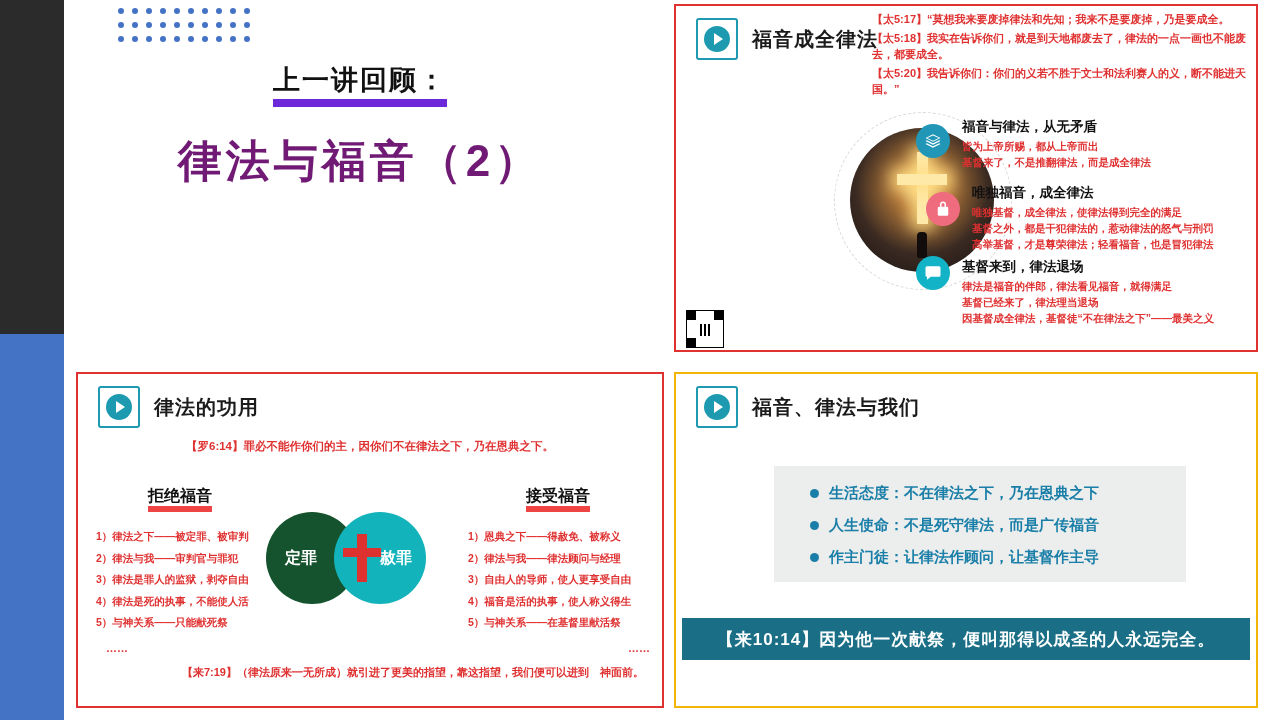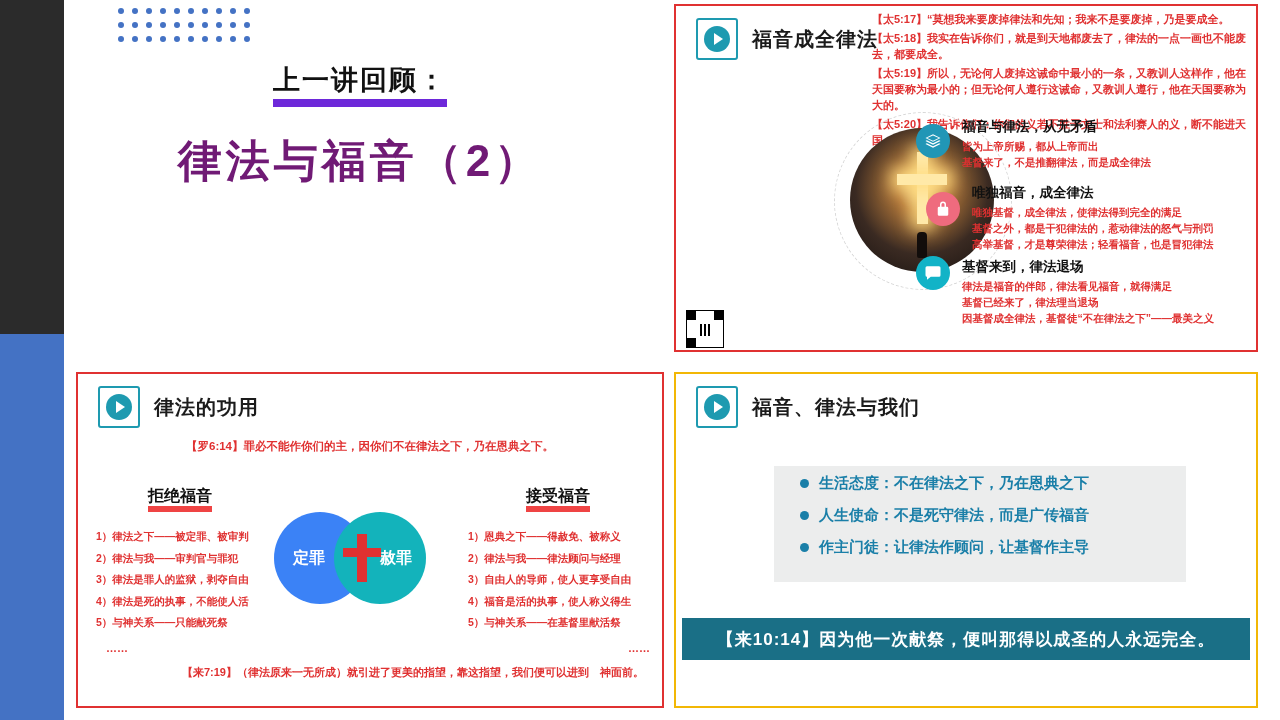--- a/index.html
+++ b/index.html
@@ -95,39 +95,39 @@
       background:repeating-linear-gradient(90deg,#000 0 2px,#fff 2px 4px);}
 
   
   .bl-verse{position:absolute;left:96px;top:438px;width:548px;text-align:center;font-size:11.5px;font-weight:bold;color:#e03131;line-height:1.5;}
   .bl-h-left{position:absolute;left:120px;top:486px;width:120px;text-align:center;font-size:16px;font-weight:bold;color:#111;}
   .bl-h-right{position:absolute;left:498px;top:486px;width:120px;text-align:center;font-size:16px;font-weight:bold;color:#111;}
   .bl-h-left span,.bl-h-right span{border-bottom:6px solid #ef4444;padding-bottom:2px;}
 
   .venn{position:absolute;left:262px;top:512px;width:200px;height:92px;}
   .venn .c{position:absolute;top:0;width:92px;height:92px;border-radius:50%;display:flex;align-items:center;justify-content:center;color:#fff;font-size:16px;font-weight:bold;}
-  .venn .cl{left:12px;background:#3b82f6;}
+  .venn .cl{left:4px;background:#14532d;}
   .venn .cr{left:72px;background:#13b3bb;}
   .venn .cl span{margin-right:22px;}
   .venn .cr span{margin-left:32px;}
   .venn .cross{position:absolute;left:78px;top:22px;width:44px;height:48px;}
   .venn .cross .v{position:absolute;left:17px;top:0;width:10px;height:48px;background:#e03131;}
   .venn .cross .h{position:absolute;left:3px;top:14px;width:38px;height:9px;background:#e03131;}
 
   .list{position:absolute;font-size:10.5px;color:#e03131;font-weight:bold;line-height:2.05;}
   .list-left{left:96px;top:526px;width:165px;}
   .list-right{left:468px;top:526px;width:175px;}
   .dots-small{position:absolute;font-size:11px;color:#e03131;font-weight:bold;}
   .dl{left:106px;top:642px;}
   .dr{left:628px;top:642px;}
   .bl-foot{position:absolute;left:96px;top:664px;width:548px;text-align:right;font-size:11px;font-weight:bold;color:#e03131;line-height:1.55;}
 
   
   .br-box{position:absolute;left:774px;top:466px;width:412px;height:116px;background:#eceded;}
-  .br-box ul{list-style:none;margin:4px;padding:4px 0 0 22px;}
+  .br-box ul{list-style:none;margin:14px;padding:4px 0 0 22px;}
   .br-box li{display:flex;align-items:center;gap:10px;margin-bottom:13px;font-size:15px;font-weight:bold;color:#1a7fa8;}
   .br-box li .d{width:9px;height:9px;border-radius:50%;background:#1a7fa8;flex:none;}
   .br-banner{position:absolute;left:682px;top:618px;width:568px;height:42px;background:#1a6f86;
              display:flex;align-items:center;justify-content:center;
              color:#fff;font-size:17px;font-weight:bold;letter-spacing:1px;}
 </style>
 </head>
 <body>
 
 <div class="slide">
@@ -180,21 +180,20 @@
             <div class="tri"></div>
           </div>
         </div>
       <div class="card-title">福音成全律法</div>
     </div>
   </div>
 
   <div class="verses">
     <div>【太5:17】“莫想我来要废掉律法和先知；我来不是要废掉，乃是要成全。</div>
     <div>【太5:18】我实在告诉你们，就是到天地都废去了，律法的一点一画也不能废去，都要成全。</div>
-    <div>【太5:19】所以，无论何人废掉这诫命中最小的一条，又教训人这样作，他在天国要称为最小的；但无论何人遵行这诫命，又教训人遵行，他在天国要称为大的。</div>
     <div>【太5:20】我告诉你们：你们的义若不胜于文士和法利赛人的义，断不能进天国。”</div>
   </div>
 
   <div class="ring"></div>
   <div class="cross-photo">
     <div class="cross-v"></div>
       <div class="cross-h"></div>
       <div class="person"></div>
   </div>
 

